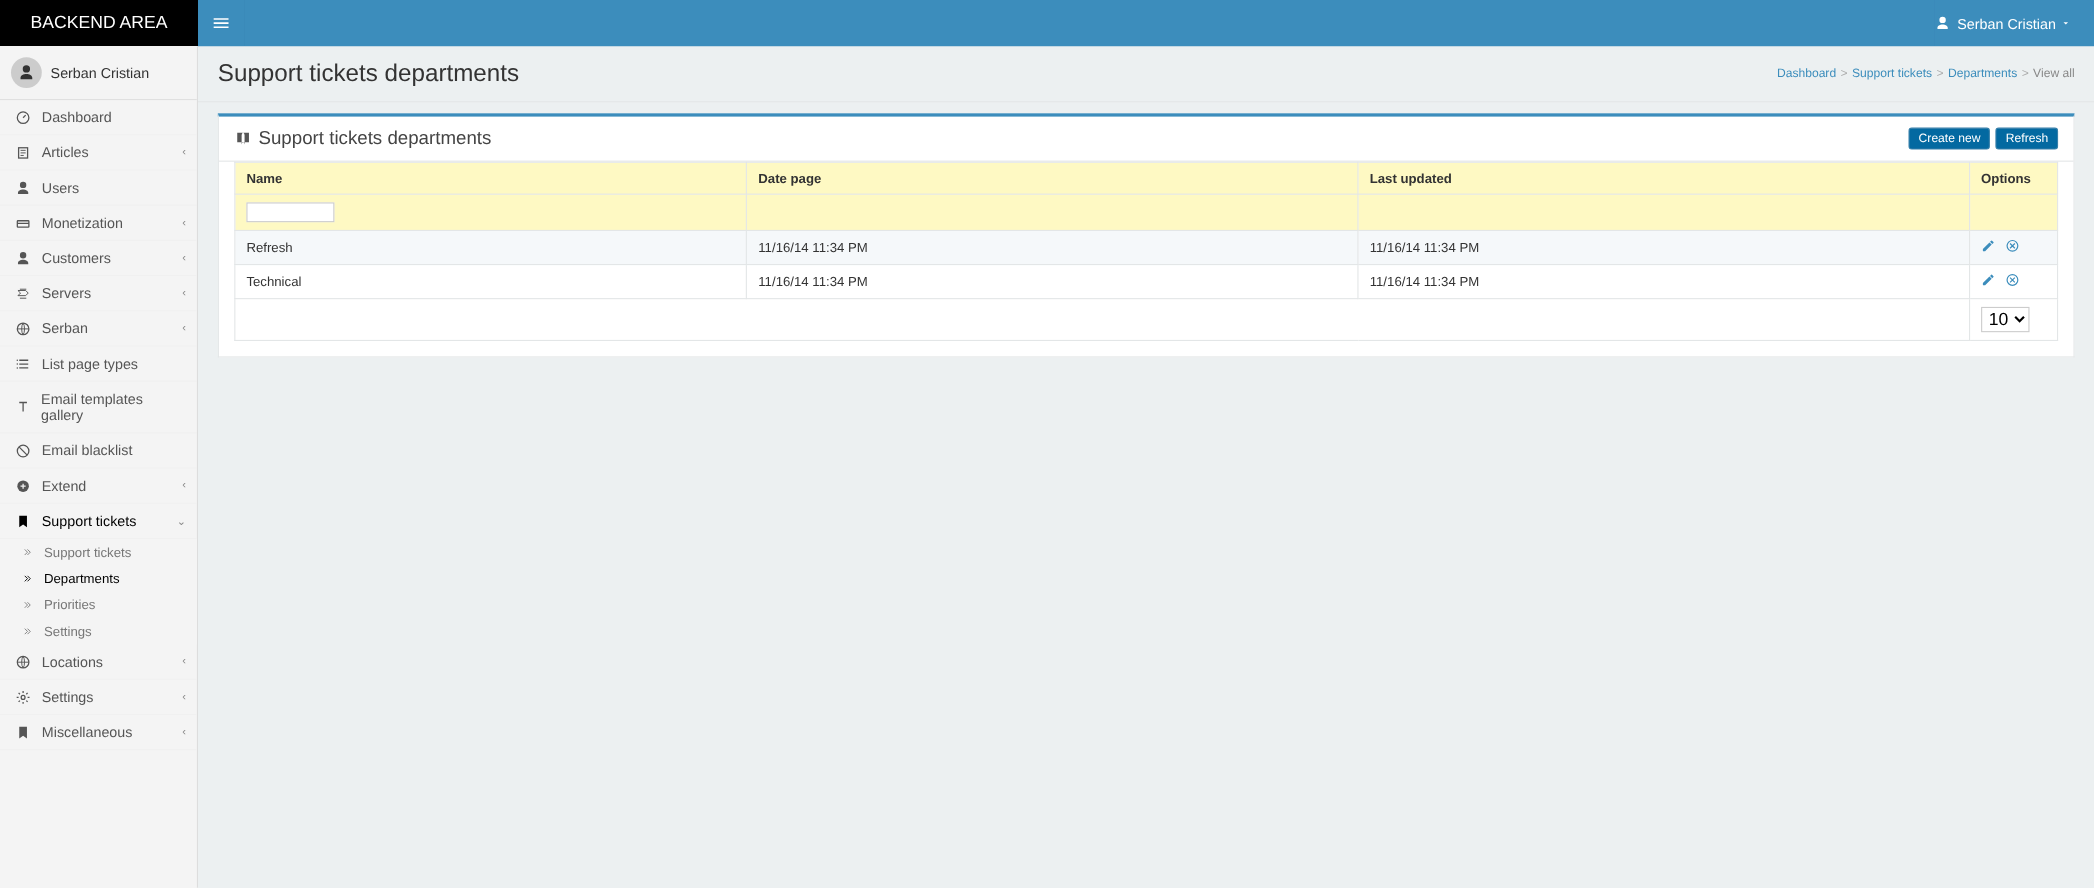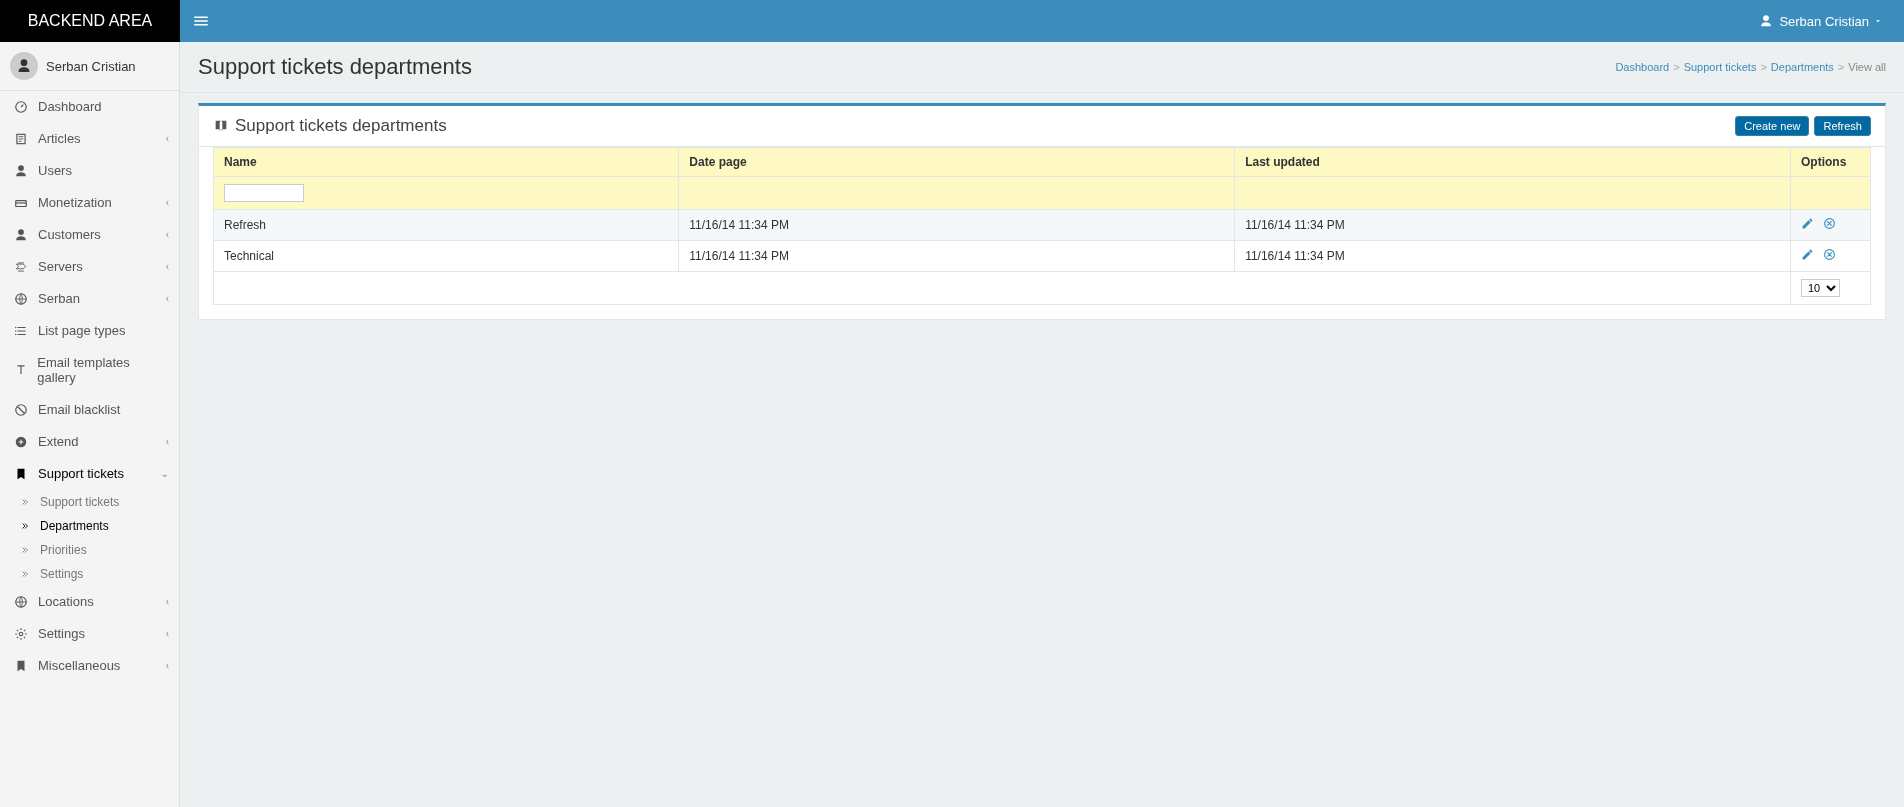--- a/index.html
+++ b/index.html
@@ -48,21 +48,21 @@
 .results-text { text-align: right; font-size: 11px; color: #555; padding: 8px 14px 4px; }
 
 table { width: calc(100% - 28px); margin: 0 14px 14px 14px; border-collapse: collapse; font-size: 12px; border: 1px solid #e3e6e7; }
 th, td { border: 1px solid #e3e6e7; padding: 7px 10px; text-align: left; color: #333; }
 th { font-weight: 600; background: #fef9c3; }
 tr.filter-row input { width: 80px; border: 1px solid #ccc; padding: 2px 4px; font-size: 11px; }
 tbody tr:nth-child(odd) { background: #f5f8fa; }
 td.options { white-space: nowrap; width: 60px; }
 td.options svg { width: 13px; height: 13px; cursor: pointer; color: #3c8dbc; }
 td.options a { margin-right: 6px; display:inline-flex; }
-tfoot select { border: 1px solid #ccc; background:#fff; font-size: 11px; padding: 1px 2px; }
+tfoot select { border: 1px solid #ccc; background:#fff; font-size: 16px; padding: 1px 2px; }
 tfoot td { background: #fff; }
 th.options-col, td.options { width: 80px; }
 </style>
 </head>
 <body>
 
 <svg width="0" height="0" style="position:absolute">
   <defs>
     <symbol id="i-menu" viewBox="0 0 24 24">
         <path fill="currentColor" d="M3 6h18v2H3zM3 11h18v2H3zM3 16h18v2H3z"></path>

